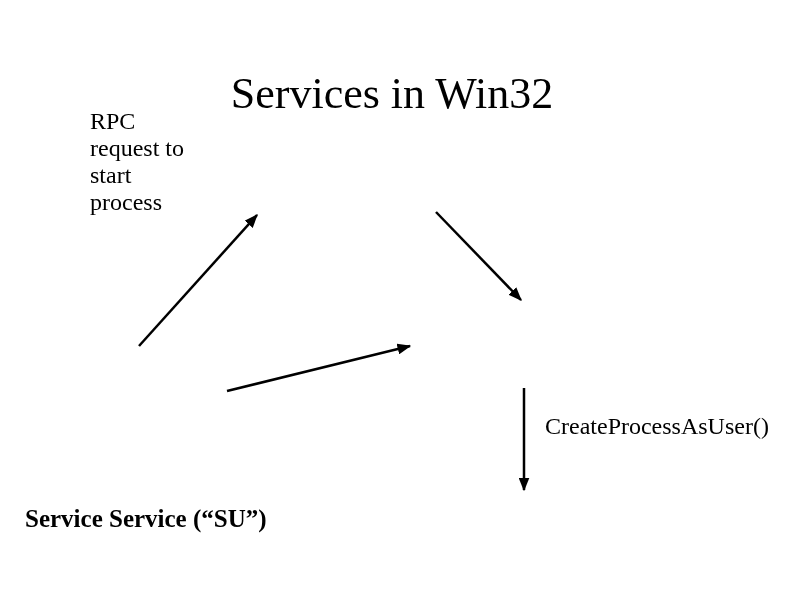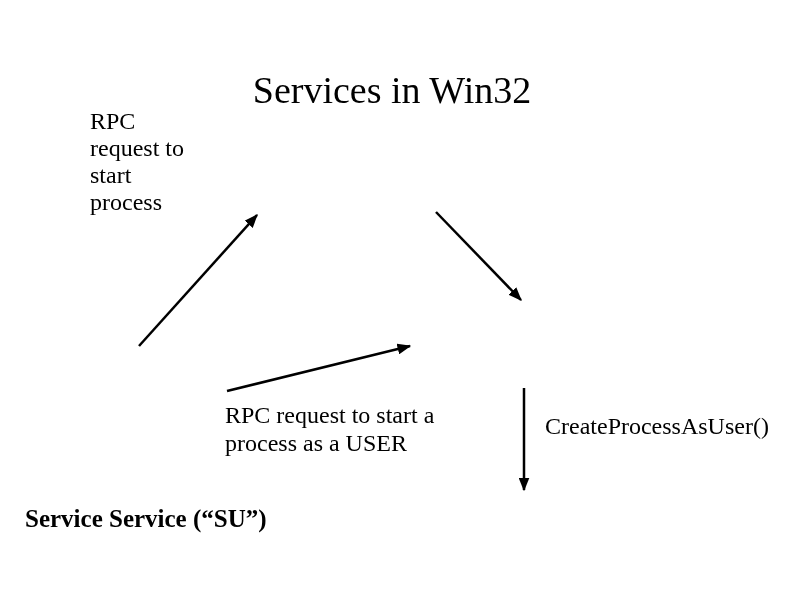--- a/index.html
+++ b/index.html
@@ -13,21 +13,21 @@
     height: 595px;
     background: #ffffff;
     overflow: hidden;
     color: #000000;
   }
   .slide-title {
     position: absolute;
     left: 392px;
     top: 70px;
     transform: translateX(-50%);
-    font-size: 38px;
+    font-size: 44px;
     line-height: 1.1;
     white-space: nowrap;
   }
   .label {
     position: absolute;
     white-space: pre-line;
     font-size: 24px;
   }
   .label-rpc-request {
     left: 90px;
@@ -77,20 +77,18 @@
       <line x1="524" y1="388" x2="524" y2="490" stroke="#000000" stroke-width="2.5" marker-end="url(#arrowhead)"></line>
     </svg>
 
   <div class="slide-title">Services in Win32</div>
 
   <div class="label label-rpc-request">RPC
 request to
 start
 process</div>
 
-  <div class="label label-rpc-request-user">RPC request to start a
-process as a USER</div>
 
   <div class="label label-create-process">CreateProcessAsUser()</div>
 
   <div class="label label-example-service">Service Service (“SU”)</div>
 
 </div>
 
 </body></html>

